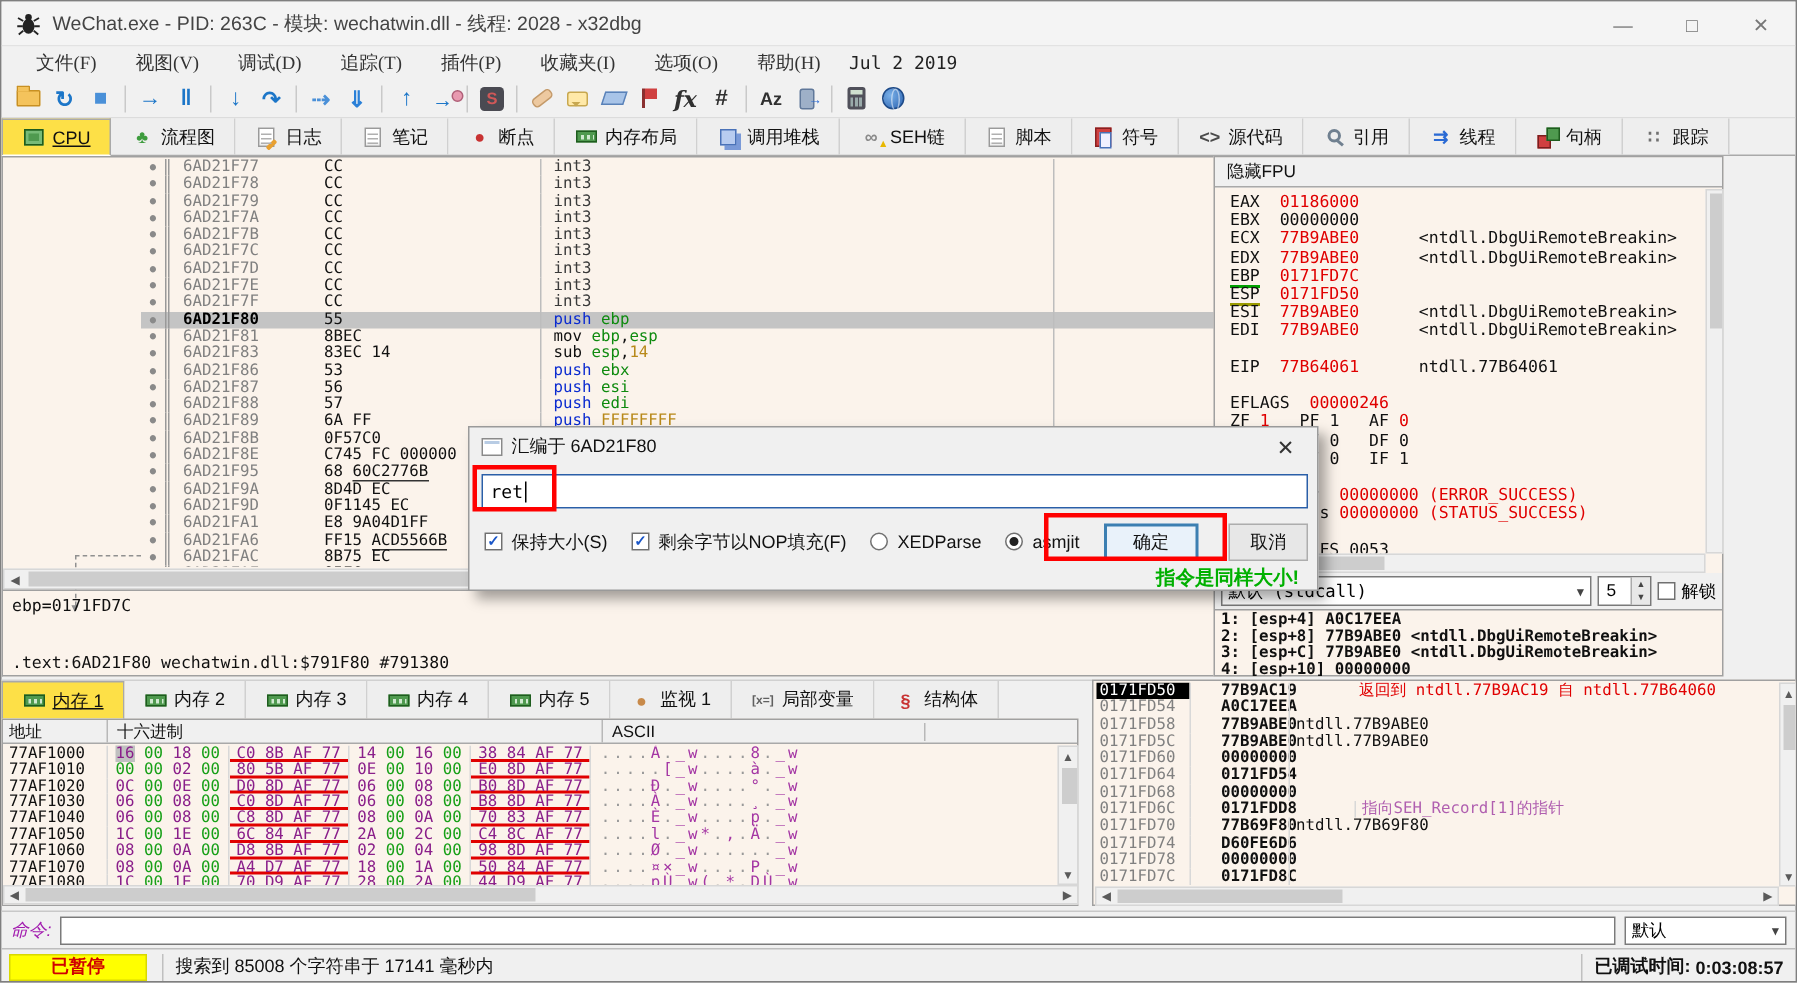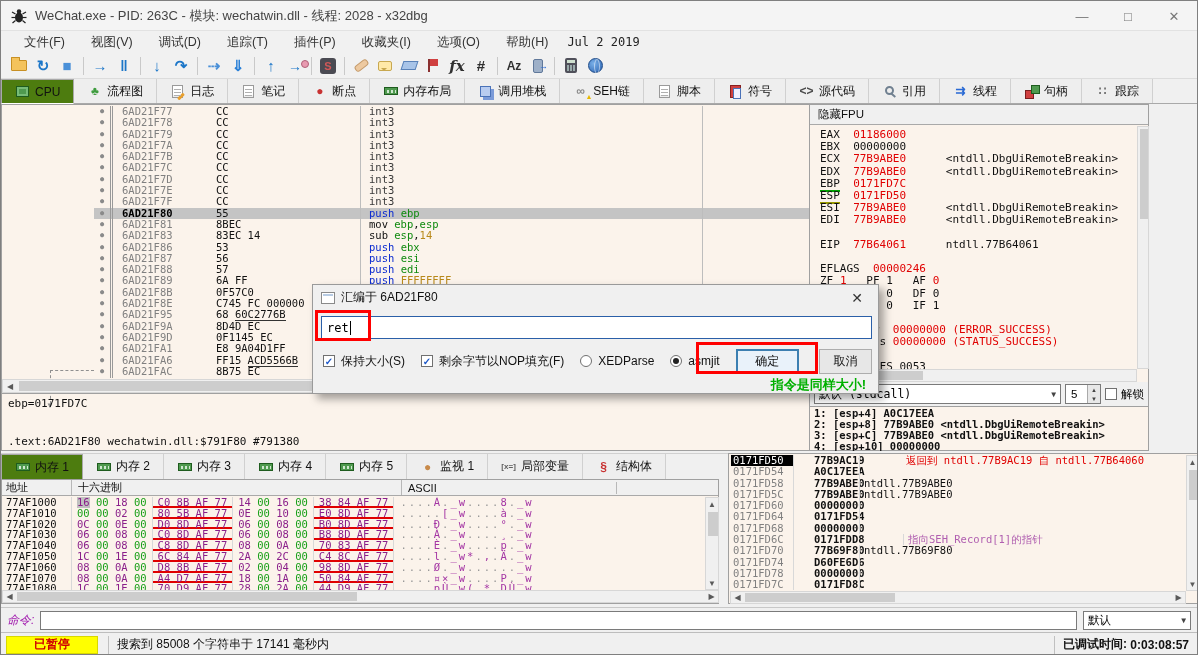--- a/index.html
+++ b/index.html
@@ -7,21 +7,21 @@
   #app *{box-sizing:border-box;}
 
   
   .titlebar{position:absolute;left:0;top:0;width:100%;height:30px;background:#f4f4f4;display:flex;align-items:center;padding-left:10px;border-bottom:1px solid #e2e2e2;}
   .title-text{font-size:13px;color:#444;margin-left:8px;}
   .win-btns{position:absolute;right:0;top:0;height:30px;display:flex;}
   .win-btn{width:46px;height:30px;display:flex;align-items:center;justify-content:center;color:#777;font-size:13px;}
 
   
   .menubar{position:absolute;left:0;top:30px;width:100%;height:22px;background:#f1f1f1;display:flex;align-items:center;padding-left:10px;font-size:12.5px;color:#333;}
-  .menu-item{padding:2px 13px;}
+  .menu-item{padding:2px 13px;font-family:Liberation Serif, serif;}
   .build-date{margin-left:6px;font-family:"DejaVu Sans Mono",monospace;font-size:12px;color:#222;}
 
   
   .toolbar{position:absolute;left:0;top:52px;width:100%;height:26px;background:#f1f1f1;display:flex;align-items:center;padding-left:6px;border-bottom:1px solid #dcdcdc;}
   .tb-sep{width:1px;height:18px;background:#c9c9c9;margin:0 4px;}
   .ico{width:24px;height:22px;display:flex;align-items:center;justify-content:center;font-size:15px;font-weight:bold;position:relative;}
   .sh-folder{width:16px;height:11px;background:#f4c35c;border:1px solid #c89023;border-radius:1px;position:relative;}
   .sh-folder:before{content:"";position:absolute;left:-1px;top:-4px;width:7px;height:3px;background:#f4c35c;border:1px solid #c89023;border-bottom:none;border-radius:1px 1px 0 0;}
   .sh-sbadge{width:16px;height:16px;background:#4a4a52;border-radius:3px;color:#d05858;font-size:11px;font-weight:bold;display:flex;align-items:center;justify-content:center;}
   .sh-patch{width:15px;height:7px;background:#edc9a0;border:1px solid #c49a6a;border-radius:3px;transform:rotate(-38deg);}
@@ -37,21 +37,21 @@
   .sh-calc:before{content:"";position:absolute;left:2px;top:2px;width:8px;height:3px;background:#cfe0cf;}
   .sh-calc:after{content:"";position:absolute;left:2px;top:7px;width:8px;height:6px;background:repeating-linear-gradient(90deg,#9aa 0 2px,#50505a 2px 3px);}
   .sh-globe{width:15px;height:15px;border-radius:50%;background:radial-gradient(circle at 35% 35%,#7ab0e8,#2a62b0);border:1px solid #1d4a88;position:relative;}
   .sh-globe:after{content:"";position:absolute;left:5px;top:0;width:4px;height:13px;border-radius:50%;border:1px solid rgba(255,255,255,.5);}
   .sh-pa{font-size:14px;color:#1c76c8;font-weight:bold;position:relative;}
   .sh-pa:after{content:"";position:absolute;right:-7px;top:2px;width:6px;height:6px;border-radius:50%;background:#e89ab0;border:1px solid #b06078;}
 
   
   .tabbar{position:absolute;left:0;top:78px;width:100%;height:25px;background:#f0f0f0;display:flex;align-items:flex-end;border-bottom:1px solid #a9a9a9;}
   .tab{height:24px;display:flex;align-items:center;padding:0 13px;font-size:12px;color:#111;border-right:1px solid #d0d0d0;background:#eee;}
-  .tab.active{background:#4d7c0f;border:1px solid #a9a9a9;border-bottom:1px solid #fff;margin-bottom:-1px;height:25px;}
+  .tab.active{background:#fde047;border:1px solid #a9a9a9;border-bottom:1px solid #fff;margin-bottom:-1px;height:25px;text-decoration:underline;}
   .ti{width:15px;height:14px;margin-right:5px;display:inline-flex;align-items:center;justify-content:center;font-size:12px;font-weight:bold;flex:none;}
   .ti-cpu{width:13px;height:11px;background:#4f9a4f;border:1px solid #1e5c1e;box-shadow:inset 0 0 0 2px #77bb77;}
   .ti-page{width:11px;height:13px;background:#fff;border:1px solid #9a9a9a;box-shadow:inset 0 2px 0 #fff,inset 0 -2px 0 #eee;position:relative;}
   .ti-page:after{content:"";position:absolute;left:1px;top:3px;width:7px;height:1px;background:#b0b0b0;box-shadow:0 3px 0 #b0b0b0,0 6px 0 #b0b0b0;}
   .ti-page.pencil:before{content:"";position:absolute;right:-3px;bottom:-1px;width:8px;height:3px;background:#e8a030;transform:rotate(-45deg);border-radius:1px;}
   .ti-ram{width:14px;height:8px;background:#4f9a4f;border:1px solid #1e5c1e;position:relative;}
   .ti-ram:after{content:"";position:absolute;left:2px;top:2px;width:9px;height:3px;background:repeating-linear-gradient(90deg,#cfe8cf 0 2px,#4f9a4f 2px 4px);}
   .ti-stacked{width:11px;height:11px;background:#b8ccf0;border:1px solid #4a72b8;box-shadow:3px 3px 0 #7a9ad8;}
   .ti-book{width:11px;height:13px;background:#d04040;border:1px solid #882020;position:relative;}
   .ti-book:after{content:"";position:absolute;left:2px;top:2px;width:6px;height:9px;background:#f0f0ff;border:1px solid #4a72b8;}

